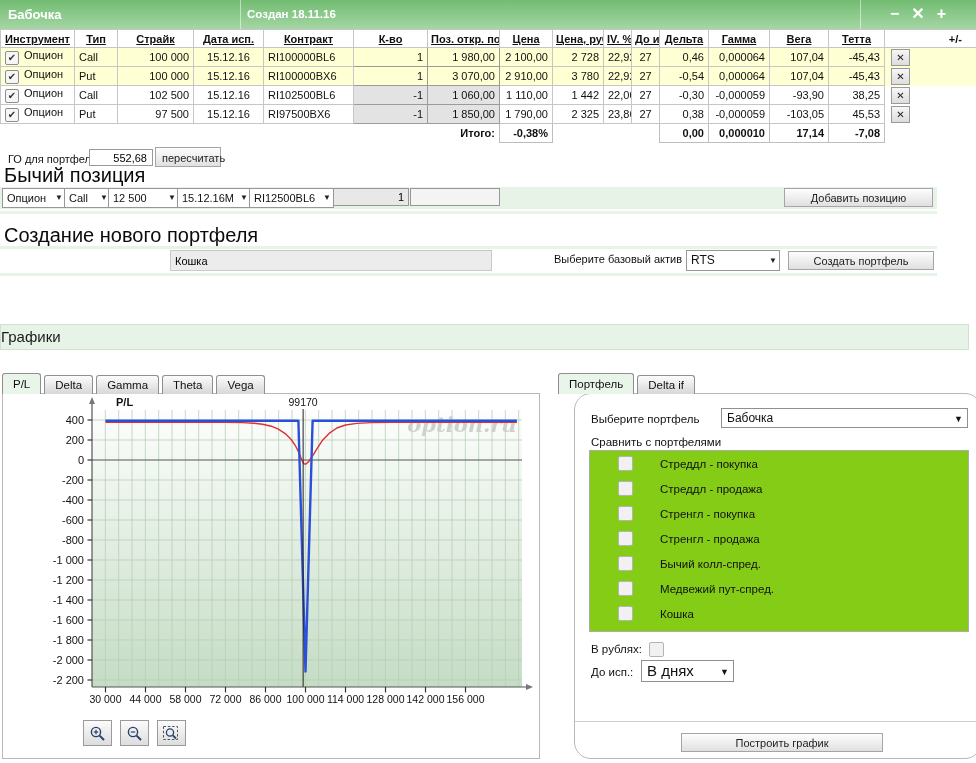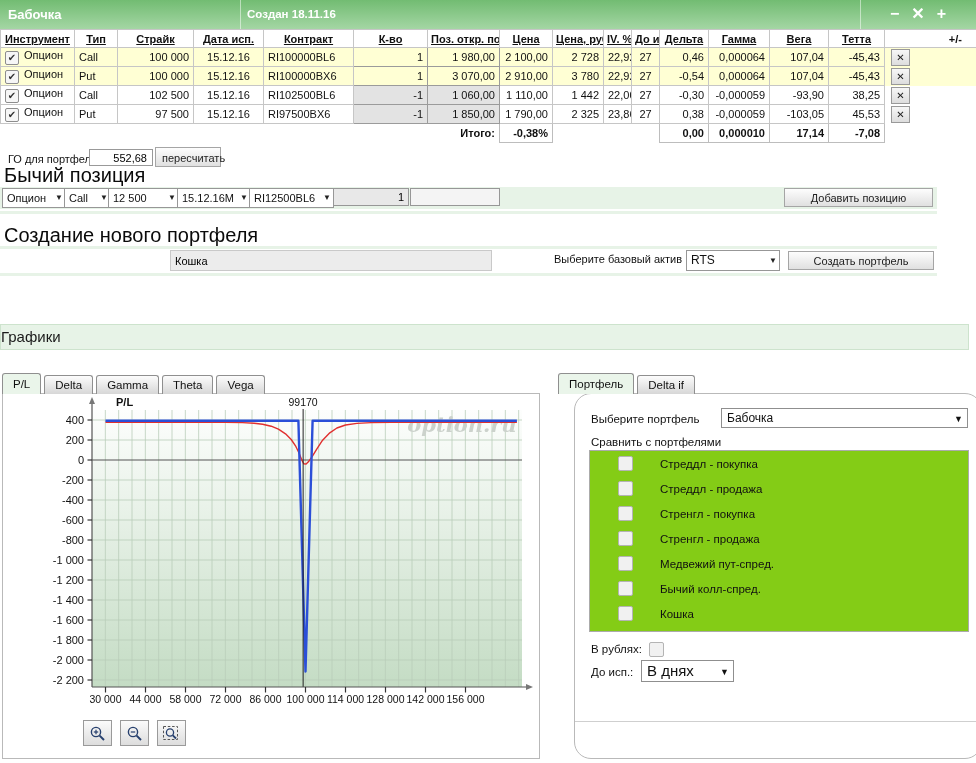--- a/index.html
+++ b/index.html
@@ -457,31 +457,32 @@
         <div class="chk-item">
           <span class="cb"></span>
           <span class="lbl">Стренгл - покупка</span>
         </div>
         <div class="chk-item">
           <span class="cb"></span>
           <span class="lbl">Стренгл - продажа</span>
         </div>
         <div class="chk-item">
           <span class="cb"></span>
+          <span class="lbl">Бычий колл-спред.</span>
+        </div>
+        <div class="chk-item">
+          <span class="cb"></span>
           <span class="lbl">Медвежий пут-спред.</span>
-        </div>
-        <div class="chk-item">
-          <span class="cb"></span>
-          <span class="lbl">Бычий колл-спред.</span>
         </div>
         <div class="chk-item">
           <span class="cb"></span>
           <span class="lbl">Кошка</span>
         </div>
       </div>
     <span class="rp-label" style="left:16px;top:249px">В рублях:</span>
     <span class="cb-sq" style="left:74px;top:248px"></span>
     <span class="rp-label" style="left:16px;top:272px">До исп.:</span>
     <div class="rp-sel" style="left:66px;top:266px;width:70px;height:20px;line-height:20px;font-size:15px">В днях</div>
     <div class="rp-divider"></div>
+    <button class="btn rp-build">Построить график</button>
   </div>
 
 </div>
 
 </body></html>

